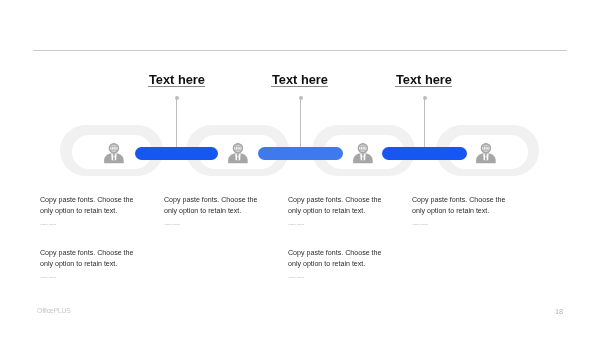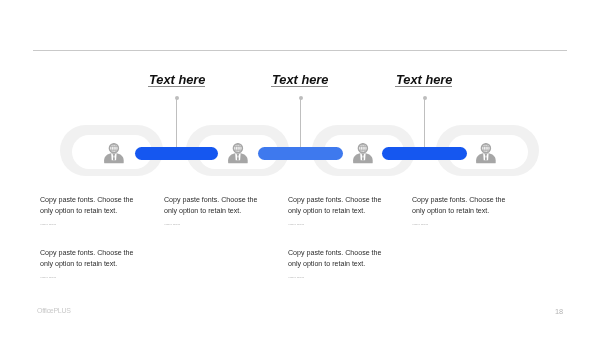--- a/index.html
+++ b/index.html
@@ -4,21 +4,21 @@
 <title>Slide</title>
 <style>
   html,body{margin:0;padding:0;}
   body{width:600px;height:337px;background:#ffffff;font-family:"Liberation Sans",sans-serif;overflow:hidden;-webkit-font-smoothing:antialiased;}
   .slide{position:relative;width:600px;height:337px;background:#fff;}
   .divider{position:absolute;left:33px;top:49.6px;width:534px;height:1.6px;background:#c9c9c9;}
   .ring-outer{position:absolute;top:124.5px;width:103px;height:51.5px;background:#f1f1f1;border-radius:26px;}
   .ring-inner{position:absolute;top:135px;width:80px;height:34px;background:#ffffff;border-radius:17px;}
   .pill{position:absolute;height:13px;border-radius:6.5px;}
   .person{position:absolute;}
-  .heading{position:absolute;font-style:italic;font-weight:bold;font-size:12.8px;color:#111;white-space:nowrap;line-height:14px;}
+  .heading{position:absolute;font-weight:bold;font-size:12.8px;color:#111;white-space:nowrap;line-height:14px;}
   .heading .rule{position:absolute;left:-1px;right:0;bottom:0px;height:1.3px;background:#8a8a8a;}
   .conn{position:absolute;width:1px;background:#bfbfbf;}
   .dot{position:absolute;width:4px;height:4px;border-radius:50%;background:#bdbdbd;}
   .body-text{position:absolute;width:150px;font-size:7.1px;line-height:10.6px;color:#2b2b2b;}
   .tiny{font-size:5.6px;color:#7e7e7e;letter-spacing:-0.62px;line-height:16.5px;}
   .brand{position:absolute;left:36.5px;top:305.6px;font-size:7.6px;color:#c9c9c9;letter-spacing:-0.3px;transform:scaleX(0.92);transform-origin:left top;}
   .pageno{position:absolute;left:555px;top:306.5px;font-size:7.4px;color:#b4b4b4;}
 </style>
 </head>
 <body>

